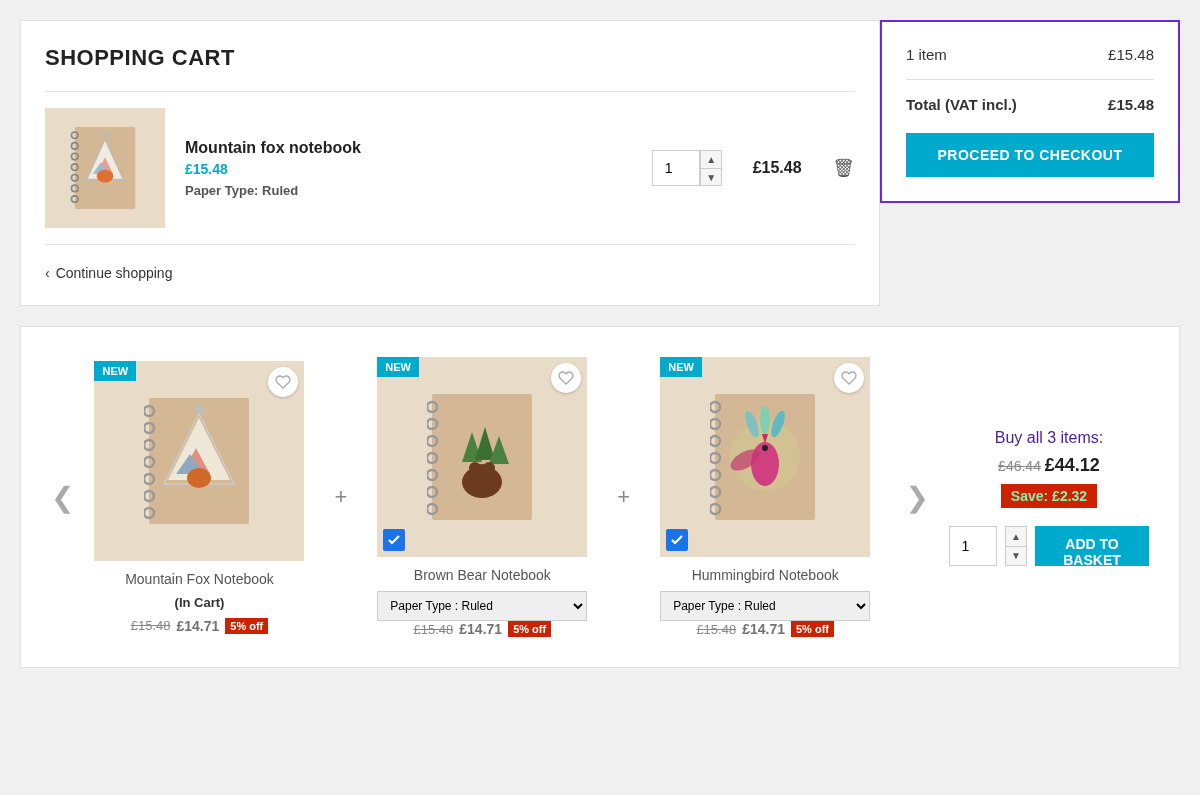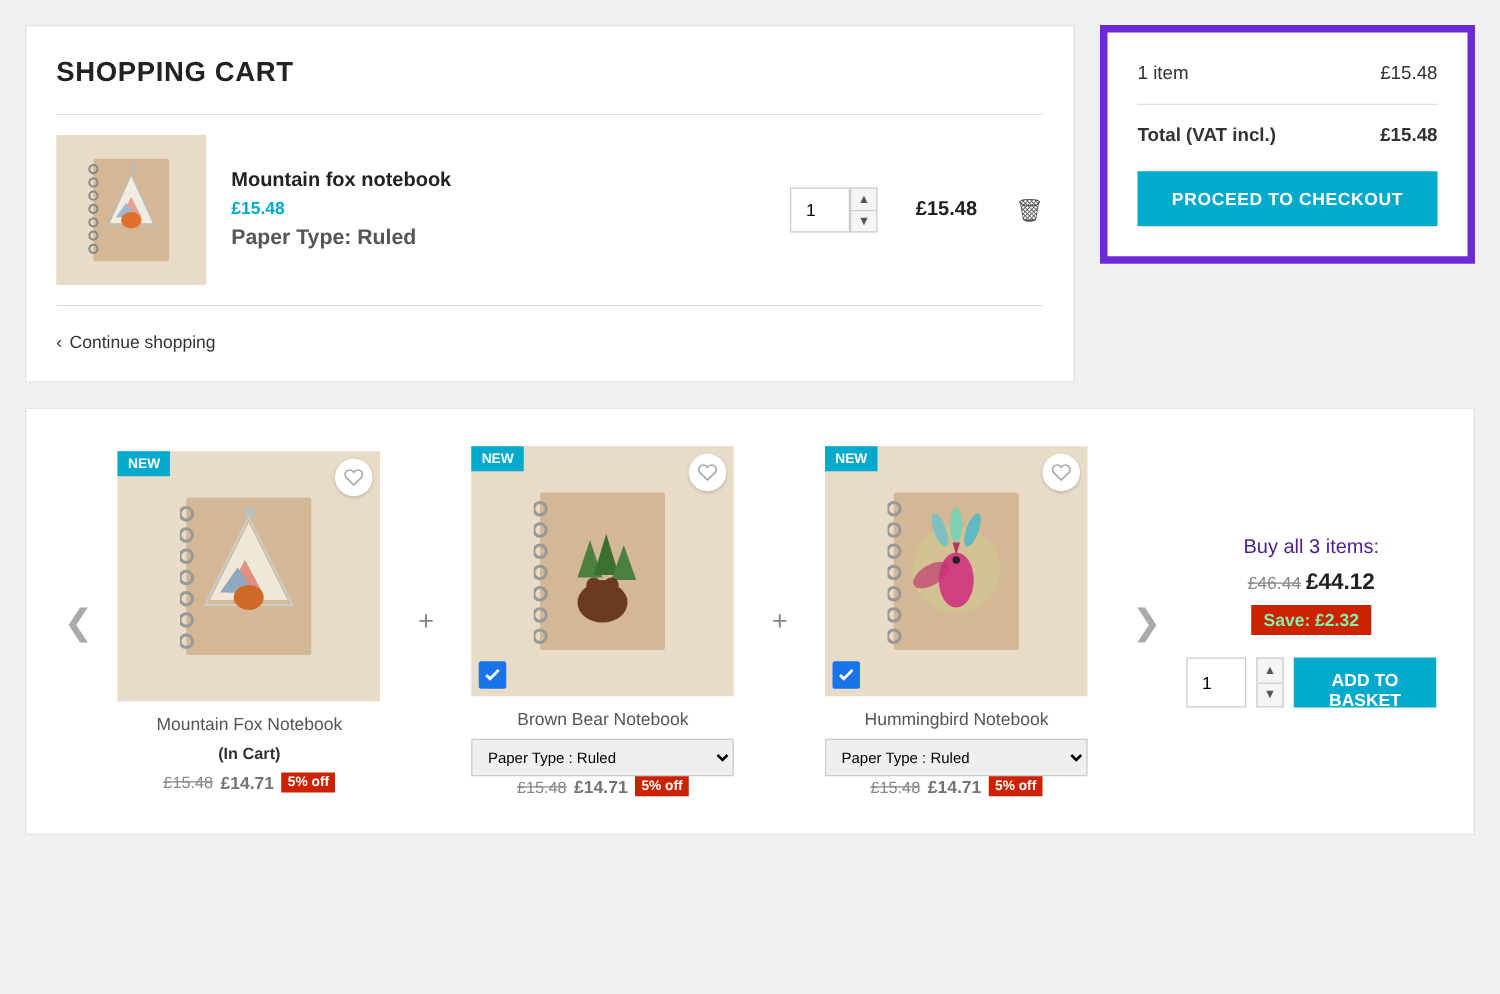--- a/index.html
+++ b/index.html
@@ -1,46 +1,46 @@
 <!DOCTYPE html>
 <html><head>
   <meta charset="utf-8">
   <style>
     * { box-sizing: border-box; margin: 0; padding: 0; }
     body { background: #f0f0f0; font-family: Arial, sans-serif; font-size: 14px; color: #333; }
 
     .page-wrapper { max-width: 1200px; margin: 0 auto; padding: 20px; display: flex; gap: 20px; flex-direction: column; }
 
-    .top-section { display: flex; gap: 20px; }
+    .top-section { display: flex; }
 
     .cart-panel { background: #fff; flex: 1; padding: 24px; border: 1px solid #e0e0e0; }
     .cart-title { font-size: 22px; font-weight: bold; margin-bottom: 20px; color: #222; letter-spacing: 0.5px; }
 
     .cart-item { display: flex; align-items: center; gap: 20px; padding: 16px 0; border-top: 1px solid #e0e0e0; border-bottom: 1px solid #e0e0e0; }
     .cart-item-img { width: 120px; height: 120px; background: #e8dcc8; display: flex; align-items: center; justify-content: center; flex-shrink: 0; }
     .cart-item-img svg { width: 90px; height: 90px; }
 
     .cart-item-details { flex: 1; }
     .item-name { font-size: 16px; font-weight: bold; color: #222; margin-bottom: 4px; }
     .item-price-blue { color: #00aacc; font-size: 14px; font-weight: bold; margin-bottom: 6px; }
-    .item-paper { font-size: 17px; color: #555; }
+    .item-paper { font-size: 13px; color: #555; }
     .item-paper span { font-weight: bold; }
 
     .qty-control { display: flex; flex-direction: row; align-items: center; gap: 0; }
     .qty-input { width: 48px; height: 36px; border: 1px solid #ccc; text-align: center; font-size: 14px; outline: none; }
     .qty-arrows { display: flex; flex-direction: column; }
     .qty-arrow { width: 22px; height: 18px; background: #f5f5f5; border: 1px solid #ccc; cursor: pointer; display: flex; align-items: center; justify-content: center; font-size: 10px; color: #555; }
     .qty-arrow:first-child { border-bottom: none; }
 
     .item-total { font-size: 16px; font-weight: bold; color: #222; min-width: 70px; text-align: center; }
     .delete-btn { background: none; border: none; cursor: pointer; color: #555; font-size: 18px; }
 
     .continue-link { display: flex; align-items: center; gap: 6px; margin-top: 20px; color: #333; cursor: pointer; font-size: 14px; text-decoration: none; }
 
-    .summary-panel { background: #fff; width: 300px; flex-shrink: 0; padding: 24px; border: 6px solid #6d28d9; align-self: flex-start; }
+    .summary-panel { background: #fff; width: 300px; flex-shrink: 0; padding: 24px; border: 2px solid #6d28d9; align-self: flex-start; }
     .summary-row { display: flex; justify-content: space-between; margin-bottom: 16px; font-size: 15px; }
     .summary-row.total { font-weight: bold; margin-bottom: 20px; }
     .summary-divider { border: none; border-top: 1px solid #e0e0e0; margin-bottom: 16px; }
     .checkout-btn { background: #00aacc; color: #fff; border: none; width: 100%; padding: 14px; font-size: 14px; font-weight: bold; cursor: pointer; letter-spacing: 0.5px; }
 
     
     .bundle-section { background: #fff; border: 1px solid #e0e0e0; padding: 20px; display: flex; align-items: center; gap: 0; position: relative; }
 
     .nav-arrow { background: none; border: none; font-size: 28px; cursor: pointer; color: #aaa; padding: 0 10px; flex-shrink: 0; font-weight: 100; }
 

